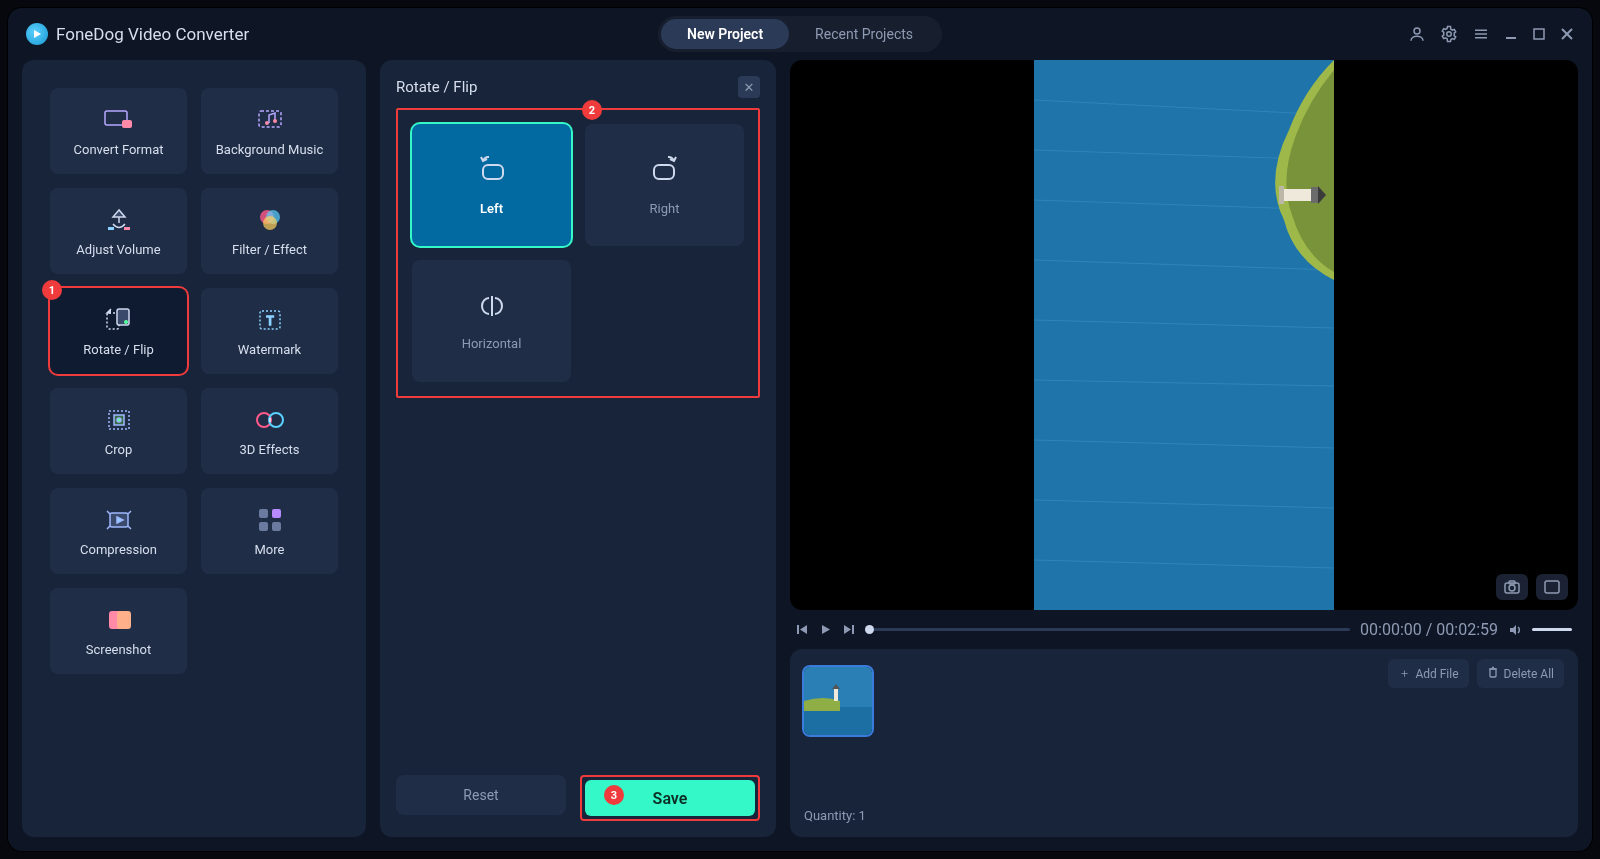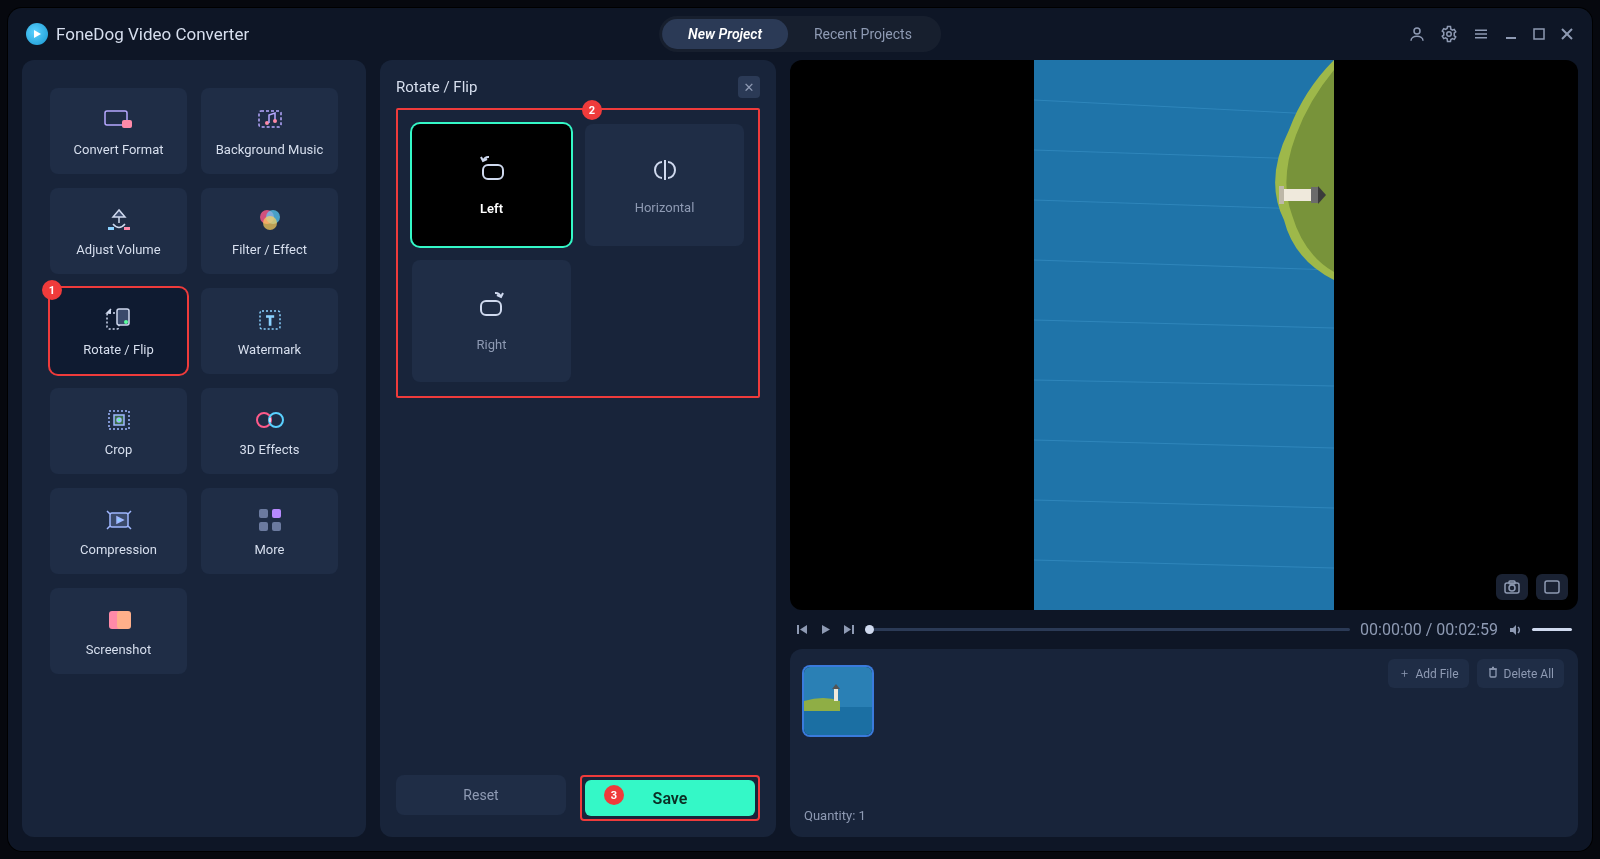--- a/index.html
+++ b/index.html
@@ -15,37 +15,37 @@
   }
   *{box-sizing:border-box;font-family:-apple-system,Segoe UI,Roboto,Arial,sans-serif;}
   body{margin:0;background:#06080e;width:1600px;height:859px;overflow:hidden;}
   .window{position:relative;margin:8px;width:1584px;height:843px;background:var(--bg);border-radius:14px;box-shadow:0 0 0 1px #000;}
   .titlebar{display:flex;align-items:center;height:52px;padding:0 18px;color:var(--text);}
   .logo{display:flex;align-items:center;gap:8px;font-size:17px;}
   .logo-badge{width:22px;height:22px;border-radius:50%;background:radial-gradient(circle at 40% 40%,#5ad1ff,#1796cf);display:flex;align-items:center;justify-content:center;}
   .logo-badge svg{fill:#fff;}
   .tabs{margin-left:auto;margin-right:auto;display:flex;height:36px;border-radius:20px;background:rgba(255,255,255,0.04);padding:3px;position:absolute;left:50%;transform:translateX(-50%);}
   .tab{padding:0 26px;line-height:30px;font-size:14px;color:var(--muted);border-radius:17px;cursor:pointer;}
-  .tab.active{background:#2b3a56;color:#fff;font-weight:600;font-style:italic;}
+  .tab.active{background:#2b3a56;color:#fff;font-weight:600;}
   .winbtns{margin-left:auto;display:flex;gap:14px;color:var(--muted);align-items:center;}
   .winbtns span{cursor:pointer;display:inline-flex;}
   .content{display:flex;gap:14px;padding:0 14px 14px 14px;height:calc(100% - 52px);}
   .sidebar{width:344px;background:var(--panel);border-radius:12px;padding:28px;}
   .tool-grid{display:grid;grid-template-columns:1fr 1fr;gap:14px;}
   .tool{background:var(--panel2);border-radius:8px;height:86px;display:flex;flex-direction:column;align-items:center;justify-content:center;gap:8px;color:var(--text);font-size:13px;cursor:pointer;position:relative;}
   .tool .ico{width:36px;height:28px;display:flex;align-items:center;justify-content:center;color:#9fb6ff;}
   .tool.active{background:#0f1b31;box-shadow:0 0 0 2px var(--hl);}
   .badge{position:absolute;width:20px;height:20px;border-radius:50%;background:var(--hl);color:#fff;font-size:11px;font-weight:700;display:flex;align-items:center;justify-content:center;}
   .middle{width:396px;background:var(--panel);border-radius:12px;padding:16px;display:flex;flex-direction:column;position:relative;}
   .mid-head{display:flex;align-items:center;justify-content:space-between;color:var(--text);font-size:15px;margin-bottom:10px;}
   .closebtn{width:22px;height:22px;border-radius:4px;background:#2b3a56;display:flex;align-items:center;justify-content:center;color:var(--muted);cursor:pointer;font-size:13px;}
   .rotate-grid-wrap{border:2px solid var(--hl);padding:14px;position:relative;border-radius:2px;}
   .rotate-grid{display:grid;grid-template-columns:1fr 1fr;gap:14px;}
   .rot-opt{background:var(--panel2);border-radius:8px;height:122px;display:flex;flex-direction:column;align-items:center;justify-content:center;gap:16px;color:var(--muted);font-size:13px;cursor:pointer;}
-  .rot-opt.selected{background:#000000;box-shadow:0 0 0 2px var(--accent);color:#fff;font-weight:600;}
+  .rot-opt.selected{background:#0369a1;box-shadow:0 0 0 2px var(--accent);color:#fff;font-weight:600;}
   .rot-opt svg{stroke:#cfd9ee;}
   .actions{margin-top:auto;display:flex;gap:14px;}
   .btn{flex:1;height:40px;border-radius:8px;display:flex;align-items:center;justify-content:center;font-size:14px;cursor:pointer;position:relative;}
   .btn-reset{background:var(--panel2);color:var(--muted);}
   .btn-save-wrap{flex:1;border:2px solid var(--hl);padding:3px;border-radius:4px;position:relative;}
   .btn-save{background:var(--accent);color:#0b2d24;font-weight:600;height:36px;border-radius:6px;display:flex;align-items:center;justify-content:center;}
   .right{flex:1;display:flex;flex-direction:column;gap:10px;}
   .preview{flex:0 0 550px;background:#000;border-radius:12px;position:relative;overflow:hidden;}
   .preview-img{position:absolute;left:50%;top:0;transform:translateX(-50%);height:100%;width:300px;}
   .overlay-btns{position:absolute;bottom:10px;right:10px;display:flex;gap:8px;}
@@ -270,35 +270,35 @@
           <div class="rot-opt selected">
             <svg width="38" height="30" viewBox="0 0 38 30" fill="none" stroke-width="2">
                 <path d="M10 6 a 6 6 0 0 1 6-4"></path>
                 <polyline points="8,2 10,6 14,4"></polyline>
                 <rect x="10" y="10" width="20" height="14" rx="5"></rect>
               </svg>
             <span>Left</span>
           </div>
 
           <div class="rot-opt">
+            <svg width="38" height="30" viewBox="0 0 38 30" fill="none" stroke-width="2">
+                <path d="M28 6 a 6 6 0 0 0 -6-4"></path>
+                <polyline points="30,2 28,6 24,4"></polyline>
+                <rect x="8" y="10" width="20" height="14" rx="5"></rect>
+              </svg>
+            <span>Right</span>
+          </div>
+
+          <div class="rot-opt">
             <svg width="34" height="28" viewBox="0 0 34 28" fill="none" stroke-width="2">
                 <path d="M14 6 a7 8 0 0 0 0 16"></path>
                 <path d="M20 6 a7 8 0 0 1 0 16"></path>
                 <line x1="17" y1="4" x2="17" y2="24"></line>
               </svg>
             <span>Horizontal</span>
-          </div>
-
-          <div class="rot-opt">
-            <svg width="38" height="30" viewBox="0 0 38 30" fill="none" stroke-width="2">
-                <path d="M28 6 a 6 6 0 0 0 -6-4"></path>
-                <polyline points="30,2 28,6 24,4"></polyline>
-                <rect x="8" y="10" width="20" height="14" rx="5"></rect>
-              </svg>
-            <span>Right</span>
           </div>
 
 
         </div>
       </div>
 
       <div class="actions">
         <div class="btn btn-reset">Reset</div>
         <div class="btn-save-wrap">
           <span class="badge" style="top:8px;left:22px;">3</span>

